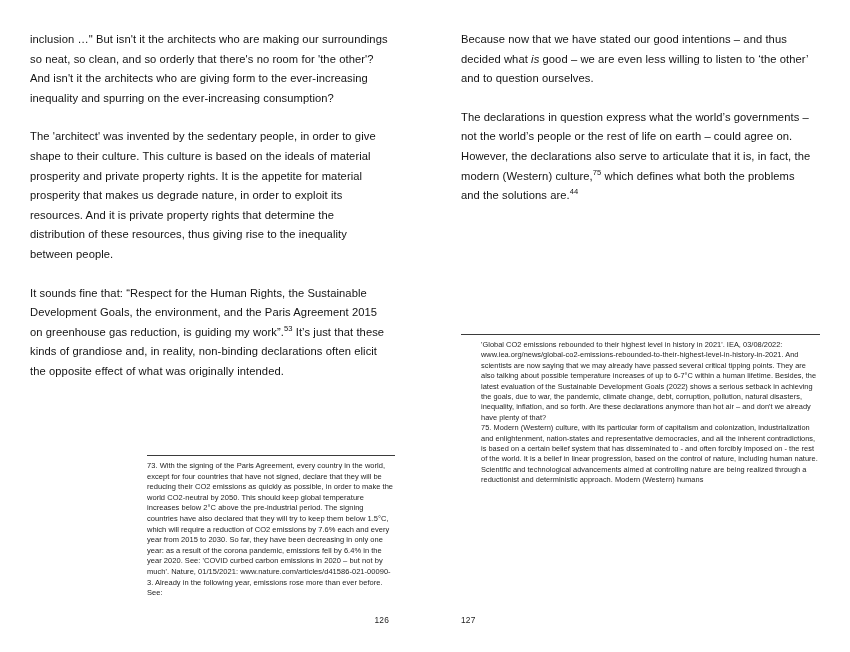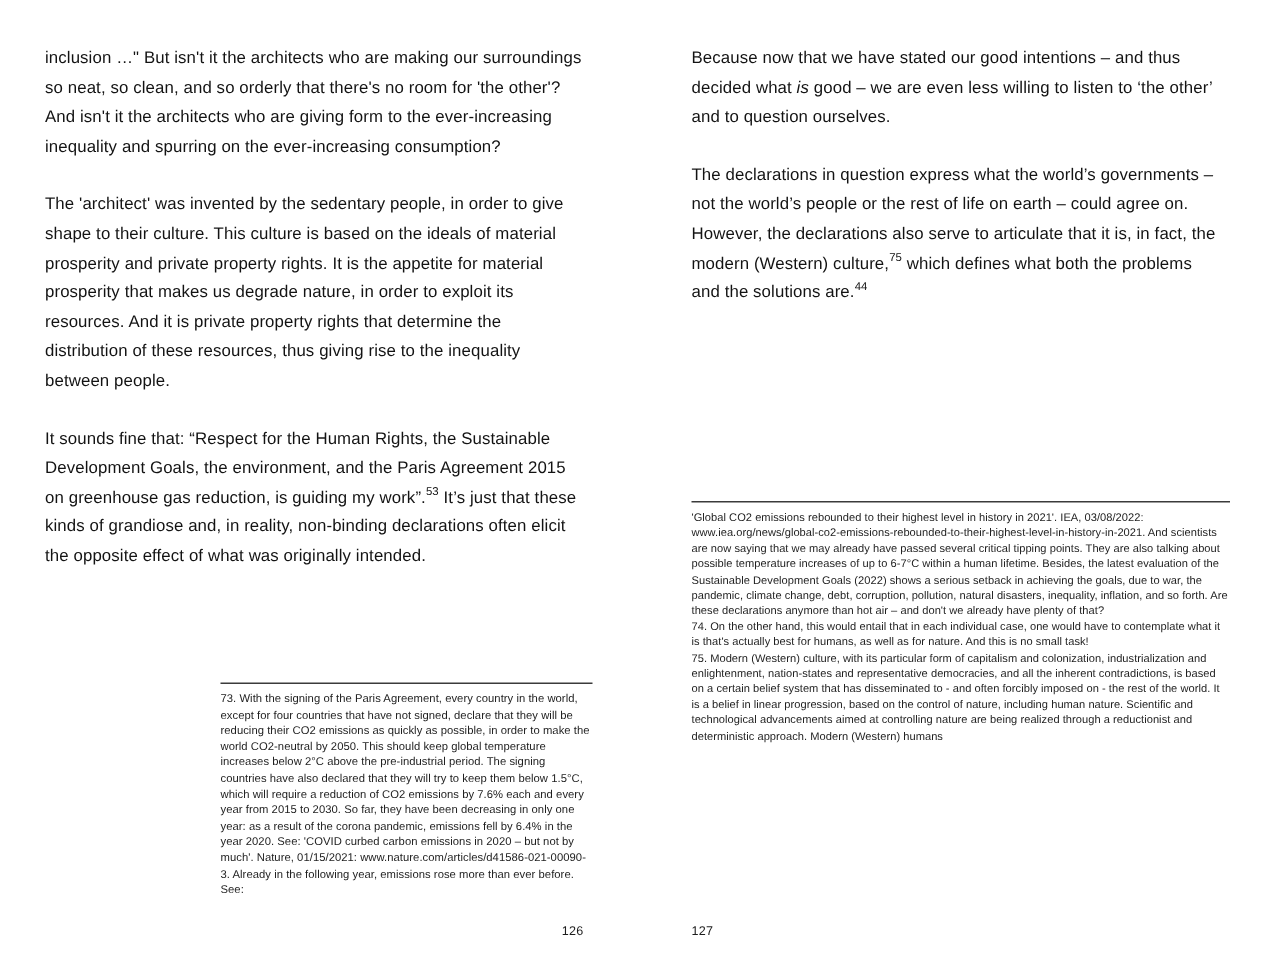--- a/index.html
+++ b/index.html
@@ -76,20 +76,21 @@
   }
   .right-notes-wrap {
     position: absolute;
     left: 36px;
     right: 30px;
     top: 334px;
   }
   .right-notes-wrap .notes {
     font-size: 7.4px;
     line-height: 10.4px;
+    margin-left: 20px;
   }
   .folio {
     position: absolute;
     bottom: 27px;
     font-size: 8.4px;
     color: #1d1d1d;
     letter-spacing: 0.2px;
     text-align: right;
   }
   .folio-left {
@@ -124,21 +125,20 @@
   <div class="page page-right">
     <div class="body-col">
       <p>Because now that we have stated our good intentions – and thus decided what <em>is</em> good – we are even less willing to listen to ‘the other’ and to question ourselves.</p>
       <p>The declarations in question express what the world’s governments – not the world’s people or the rest of life on earth – could agree on. However, the declarations also serve to articulate that it is, in fact, the modern (Western) culture,<sup>75</sup> which defines what both the problems and the solutions are.<sup>44</sup></p>
     </div>
 
     <div class="right-notes-wrap">
       <hr class="notes-rule">
       <div class="notes">
         <p class="note-block">'Global CO2 emissions rebounded to their highest level in history in 2021'. IEA, 03/08/2022: www.iea.org/news/global-co2-emissions-rebounded-to-their-highest-level-in-history-in-2021. And scientists are now saying that we may already have passed several critical tipping points. They are also talking about possible temperature increases of up to 6-7°C within a human lifetime. Besides, the latest evaluation of the Sustainable Development Goals (2022) shows a serious setback in achieving the goals, due to war, the pandemic, climate change, debt, corruption, pollution, natural disasters, inequality, inflation, and so forth. Are these declarations anymore than hot air – and don't we already have plenty of that?</p>
-        <p class="note-block">74. On the other hand, this would entail that in each individual case, one would have to contemplate what it is that's actually best for humans, as well as for nature. And this is no small task!</p>
         <p class="note-block">75. Modern (Western) culture, with its particular form of capitalism and colonization, industrialization and enlightenment, nation-states and representative democracies, and all the inherent contradictions, is based on a certain belief system that has disseminated to - and often forcibly imposed on - the rest of the world. It is a belief in linear progression, based on the control of nature, including human nature. Scientific and technological advancements aimed at controlling nature are being realized through a reductionist and deterministic approach. Modern (Western) humans</p>
       </div>
     </div>
 
     <div class="folio folio-right">127</div>
   </div>
 
 </div>
 
 </body></html>

